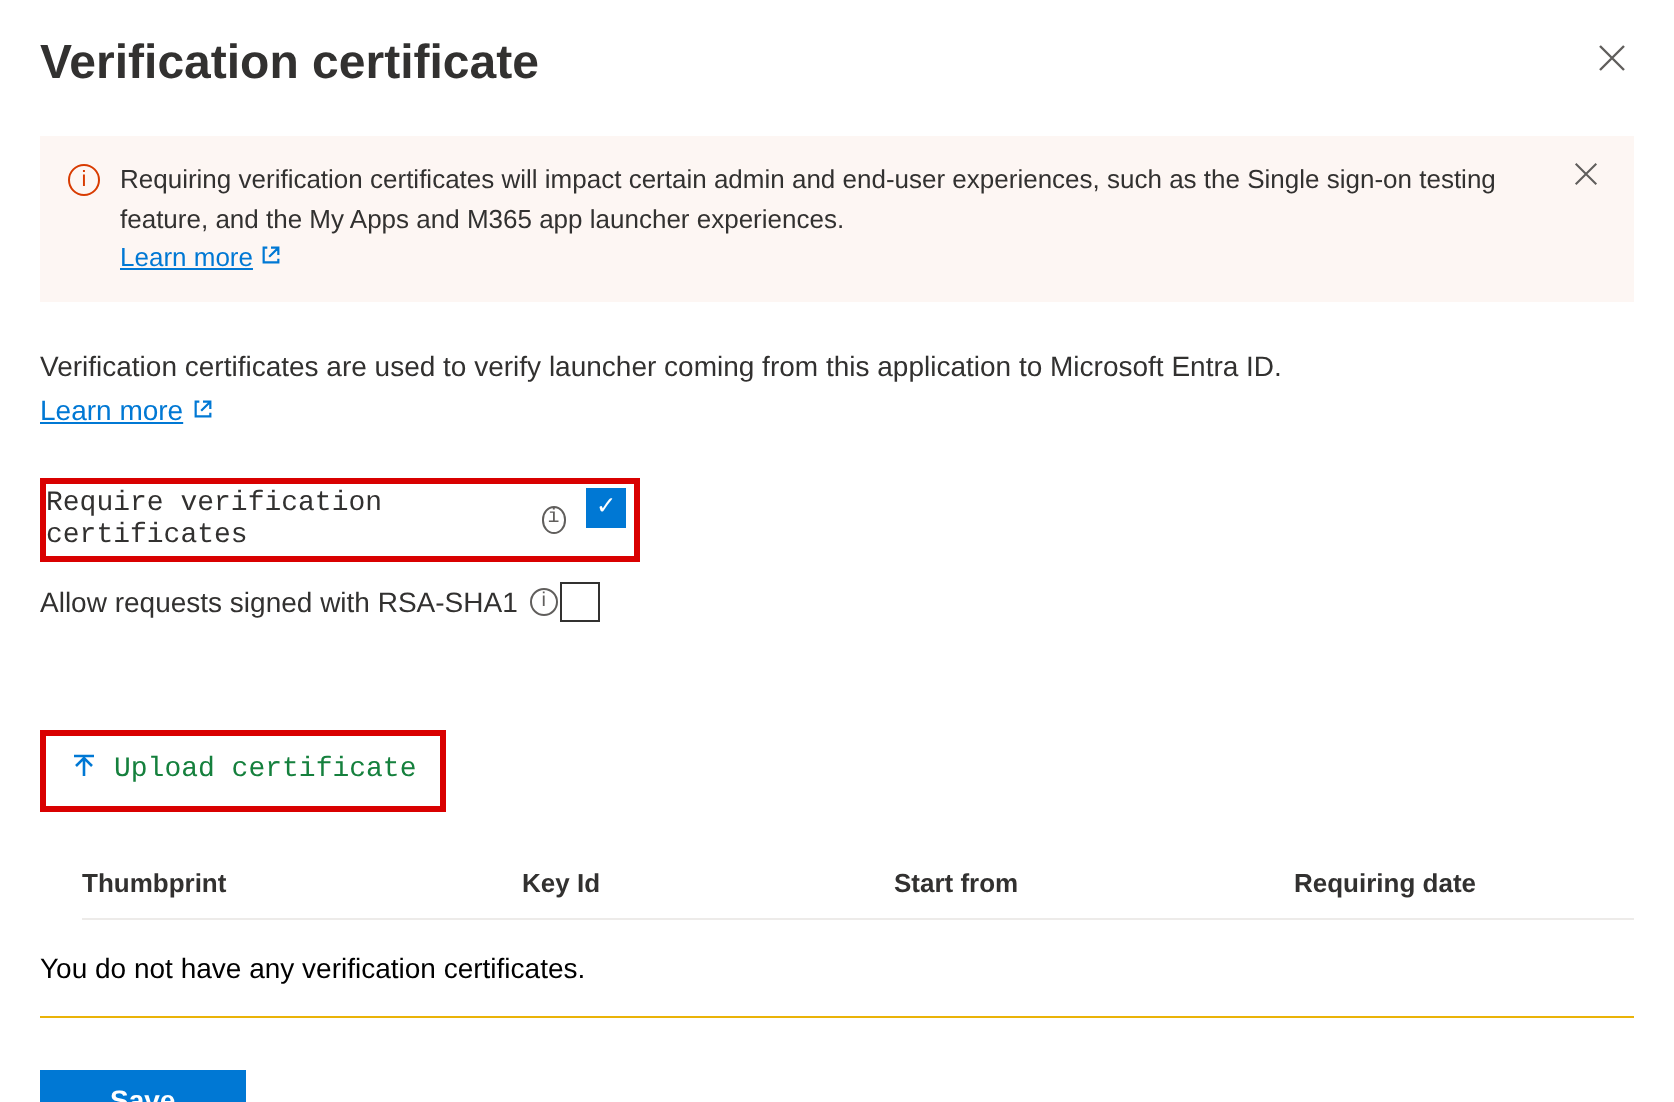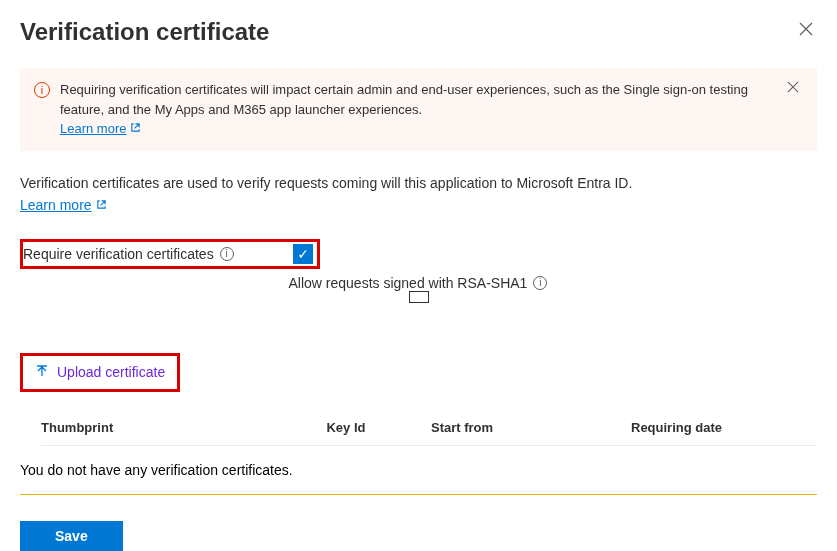--- a/index.html
+++ b/index.html
@@ -76,27 +76,27 @@
     }
     .description {
       font-size: 14px;
       color: #323130;
       margin-bottom: 6px;
     }
     .learn-row { margin-bottom: 26px; }
     .highlight-box {
       border: 3px solid #d90000;
       display: inline-flex;
+      font-family: Liberation Mono, monospace;
     }
     .option-row {
       display: flex;
       align-items: center;
       height: 28px;
       margin-bottom: 8px;
-      flex-direction: column;
     }
     .option-label {
       width: 260px;
       display: flex;
       align-items: center;
       gap: 6px;
       font-size: 14px;
     }
     .info-icon {
       width: 14px;
@@ -126,35 +126,35 @@
     }
     .checkmark { font-size: 14px; }
     .upload-section { margin-top: 50px; }
     .upload-btn {
       display: inline-flex;
       align-items: center;
       gap: 8px;
       padding: 6px 10px;
       cursor: pointer;
       font-size: 14px;
-      color: #6d28d9;
+      color: #15803d;
     }
     .upload-icon { color: #0078d4; }
     .table-header {
       display: flex;
       border-bottom: 1px solid #edebe9;
       padding: 10px 0;
       margin-top: 18px;
       font-weight: 600;
       font-size: 13px;
       color: #323130;
       margin-left: 21px;
     }
     .col-thumbprint { width: 220px; }
-    .col-keyid { width: 170px; text-align: center; }
+    .col-keyid { width: 186px; }
     .col-start { width: 200px; }
     .col-exp { flex: 1; }
     .empty-msg {
       padding: 16px 0;
       font-size: 14px;
       color: #000000;
       border-bottom: 1px solid #eab308;
     }
     .footer {
       margin-top: 26px;
@@ -208,21 +208,21 @@
       </span>
     </a>
   </div>
   <div class="alert-dismiss">
     <svg width="12" height="12" viewBox="0 0 14 14">
         <path d="M1 1 L13 13 M13 1 L1 13" stroke="#605e5c" stroke-width="1.2" fill="none"></path>
       </svg>
   </div>
 </div>
 
-<div class="description">Verification certificates are used to verify requests coming will this application to Microsoft Entra ID.</div>
+<div class="description">Verification certificates are used to verify launcher coming from this application to Microsoft Entra ID.</div>
 <div class="learn-row">
   <a class="link">
     <span>Learn more</span>
     <span class="ext-icon">
       <svg width="11" height="11" viewBox="0 0 12 12">
           <path d="M4 2 H2 V10 H10 V8 M6 2 H10 V6 M10 2 L5 7" stroke="#0078d4" stroke-width="1.2" fill="none"></path>
         </svg>
     </span>
   </a>
 </div>

